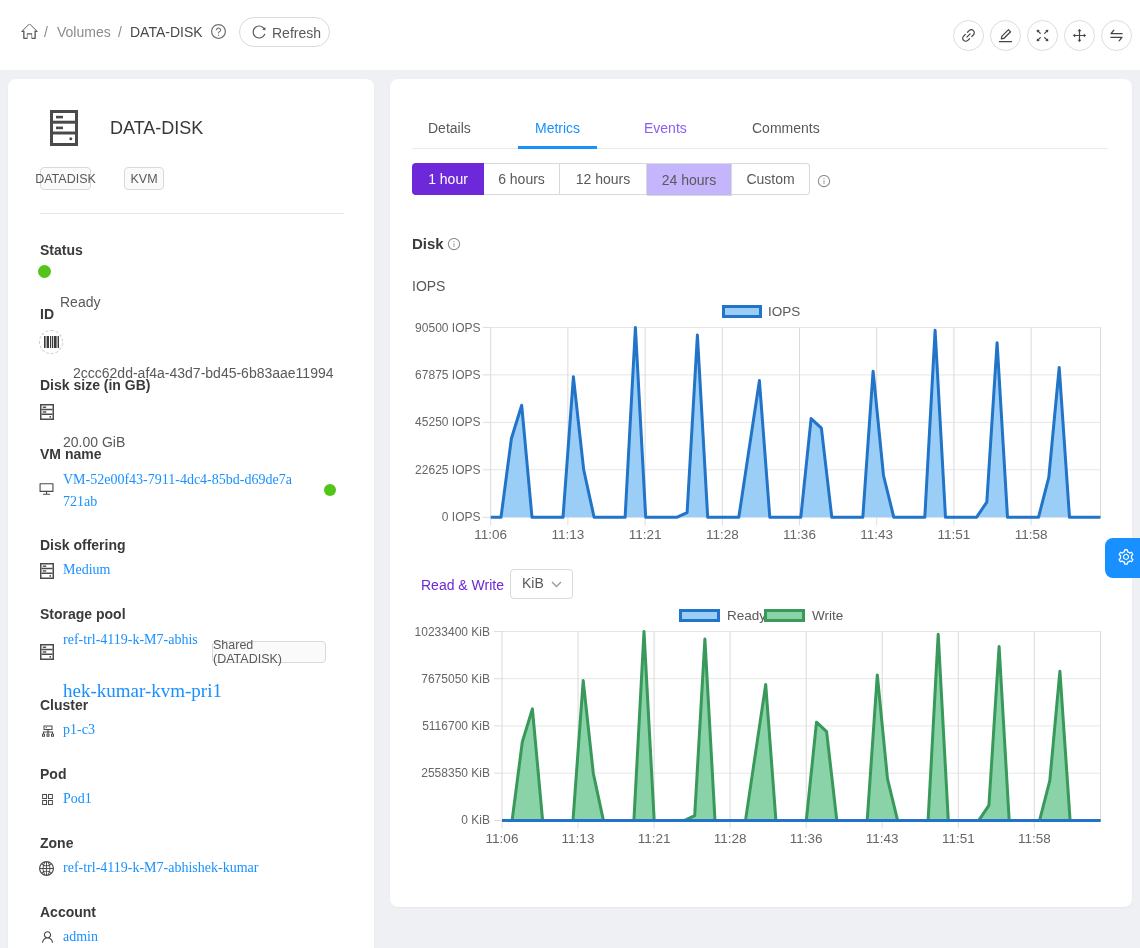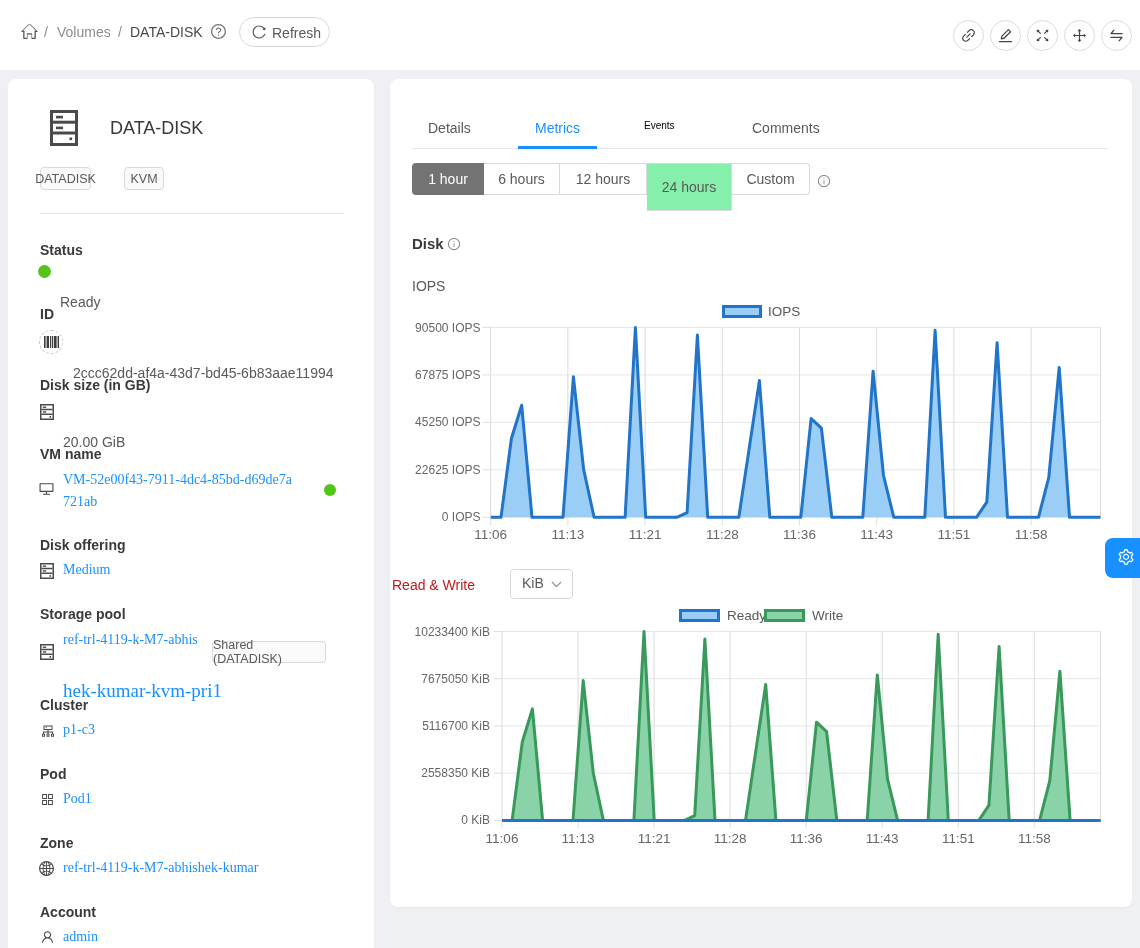--- a/index.html
+++ b/index.html
@@ -159,28 +159,28 @@
 <svg class="abs ic" style="left:40px;top:929px" width="15" height="16" viewBox="0 0 1024 1024">
     <path d="M858.5 763.6a374 374 0 0 0-80.6-119.5 375.63 375.63 0 0 0-119.5-80.6c-.4-.2-.8-.3-1.2-.5C719.5 518 760 444.7 760 362c0-137-111-248-248-248S264 225 264 362c0 82.7 40.5 156 102.8 201.1-.4.2-.8.3-1.2.5-44.8 18.9-85 46-119.5 80.6a375.63 375.63 0 0 0-80.6 119.5A371.7 371.7 0 0 0 136 901.8a8 8 0 0 0 8 8.2h60c4.4 0 7.9-3.5 8-7.8 2-77.2 33-149.5 87.8-204.3 56.7-56.7 132-87.9 212.2-87.9s155.5 31.2 212.2 87.9C779 752.7 810 825 812 902.2c.1 4.4 3.6 7.8 8 7.8h60a8 8 0 0 0 8-8.2c-1-47.8-10.9-94.3-29.5-138.2zM512 534c-45.9 0-89.1-17.9-121.6-50.4S340 407.9 340 362c0-45.9 17.9-89.1 50.4-121.6S466.1 190 512 190s89.1 17.9 121.6 50.4S684 316.1 684 362c0 45.9-17.9 89.1-50.4 121.6S557.9 534 512 534z" fill="#4a4a4a"></path>
   </svg>
 <div class="abs blue" style="left:63px;top:929px;font-size:14px">admin</div>
 
 <div class="card" style="left:390px;top:79px;width:742px;height:828px"></div>
 
 <div class="abs" style="left:412px;top:148px;width:696px;height:1px;background:#e9e9e9"></div>
 <div class="abs" style="left:428px;top:120px;font-size:14px;color:#595959">Details</div>
 <div class="abs" style="left:535px;top:120px;font-size:14px;color:#1890ff">Metrics</div>
-<div class="abs" style="left:644px;top:120px;font-size:10px;color:#000000">Events</div>
+<div class="abs" style="left:644px;top:120px;font-size:14px;color:#8b5cf6">Events</div>
 <div class="abs" style="left:752px;top:120px;font-size:14px;color:#595959">Comments</div>
 <div class="abs" style="left:518px;top:146px;width:79px;height:3px;background:#1890ff"></div>
 
-<div class="abs" style="left:412px;top:163px;width:72px;height:32px;background:#737373;border-radius:4px 0 0 4px;color:#fff;font-size:14px;display:flex;align-items:center;justify-content:center">1 hour</div>
+<div class="abs" style="left:412px;top:163px;width:72px;height:32px;background:#6d28d9;border-radius:4px 0 0 4px;color:#fff;font-size:14px;display:flex;align-items:center;justify-content:center">1 hour</div>
 <div class="abs" style="left:484px;top:163px;width:76px;height:32px;background:#fff;border:1px solid #d9d9d9;border-left:none;color:#595959;font-size:14px;display:flex;align-items:center;justify-content:center">6 hours</div>
 <div class="abs" style="left:560px;top:163px;width:87px;height:32px;background:#fff;border:1px solid #d9d9d9;border-left:none;color:#595959;font-size:14px;display:flex;align-items:center;justify-content:center">12 hours</div>
-<div class="abs" style="left:647px;top:163px;width:85px;height:48px;background:#86efac;border:1px solid #d9d9d9;border-left:none;color:#595959;font-size:14px;display:flex;align-items:center;justify-content:center">24 hours</div>
+<div class="abs" style="left:647px;top:163px;width:85px;height:33px;background:#c4b5fd;border:1px solid #d9d9d9;border-left:none;color:#595959;font-size:14px;display:flex;align-items:center;justify-content:center">24 hours</div>
 <div class="abs" style="left:732px;top:163px;width:78px;height:32px;background:#fff;border:1px solid #d9d9d9;border-left:none;border-radius:0 4px 4px 0;color:#595959;font-size:14px;display:flex;align-items:center;justify-content:center">Custom</div>
 <svg class="abs ic" style="left:817px;top:174px" width="14" height="14" viewBox="0 0 1024 1024">
     <path d="M512 64C264.6 64 64 264.6 64 512s200.6 448 448 448 448-200.6 448-448S759.4 64 512 64zm0 820c-205.4 0-372-166.6-372-372s166.6-372 372-372 372 166.6 372 372-166.6 372-372 372z" fill="#8c8c8c"></path>
     <path d="M464 336a48 48 0 1 0 96 0 48 48 0 1 0-96 0zm72 112h-48c-4.4 0-8 3.6-8 8v272c0 4.4 3.6 8 8 8h48c4.4 0 8-3.6 8-8V456c0-4.4-3.6-8-8-8z" fill="#8c8c8c"></path>
   </svg>
 
 <div class="abs" style="left:412px;top:235px;font-size:15px;font-weight:bold;color:#3a3a3a">Disk</div>
 <svg class="abs ic" style="left:447px;top:237px" width="14" height="14" viewBox="0 0 1024 1024">
     <path d="M512 64C264.6 64 64 264.6 64 512s200.6 448 448 448 448-200.6 448-448S759.4 64 512 64zm0 820c-205.4 0-372-166.6-372-372s166.6-372 372-372 372 166.6 372 372-166.6 372-372 372z" fill="#8c8c8c"></path>
     <path d="M464 336a48 48 0 1 0 96 0 48 48 0 1 0-96 0zm72 112h-48c-4.4 0-8 3.6-8 8v272c0 4.4 3.6 8 8 8h48c4.4 0 8-3.6 8-8V456c0-4.4-3.6-8-8-8z" fill="#8c8c8c"></path>
@@ -228,21 +228,21 @@
     <text x="86.7" y="219.0" text-anchor="middle" font-size="13.5" fill="#666">11:06</text>
     <text x="163.9" y="219.0" text-anchor="middle" font-size="13.5" fill="#666">11:13</text>
     <text x="241.1" y="219.0" text-anchor="middle" font-size="13.5" fill="#666">11:21</text>
     <text x="318.3" y="219.0" text-anchor="middle" font-size="13.5" fill="#666">11:28</text>
     <text x="395.5" y="219.0" text-anchor="middle" font-size="13.5" fill="#666">11:36</text>
     <text x="472.7" y="219.0" text-anchor="middle" font-size="13.5" fill="#666">11:43</text>
     <text x="549.9" y="219.0" text-anchor="middle" font-size="13.5" fill="#666">11:51</text>
     <text x="627.1" y="219.0" text-anchor="middle" font-size="13.5" fill="#666">11:58</text>
   </svg>
 
-<div class="abs" style="left:392px;top:577px;font-size:14px;color:#b91c1c">Read &amp; Write</div>
+<div class="abs" style="left:421px;top:577px;font-size:14px;color:#6d28d9">Read &amp; Write</div>
 <div class="abs" style="left:510px;top:569px;width:63px;height:30px;background:#fff;border:1px solid #d9d9d9;border-radius:4px"></div>
 <div class="abs" style="left:522px;top:575px;font-size:14px;color:#595959">KiB</div>
 <svg class="abs ic" style="left:551px;top:581px" width="11" height="7" viewBox="0 0 11 7">
     <path d="M1 1 L5.5 5.5 L10 1" fill="none" stroke="#9a9a9a" stroke-width="1.4"></path>
   </svg>
 
 <div class="abs" style="left:679px;top:609px;width:41px;height:13px;background:#9bcef6;border:3px solid #2274c8"></div>
 <div class="abs" style="left:727px;top:608px;font-size:13.5px;color:#595959">Ready</div>
 <div class="abs" style="left:764px;top:609px;width:41px;height:13px;background:#8ad2a7;border:3px solid #38995b"></div>
 <div class="abs" style="left:812px;top:608px;font-size:13.5px;color:#595959">Write</div>

